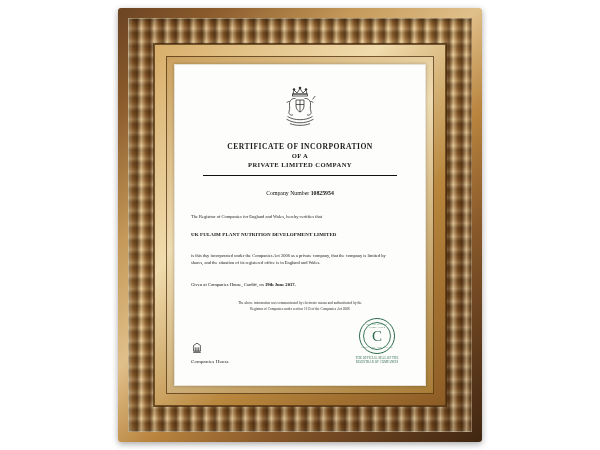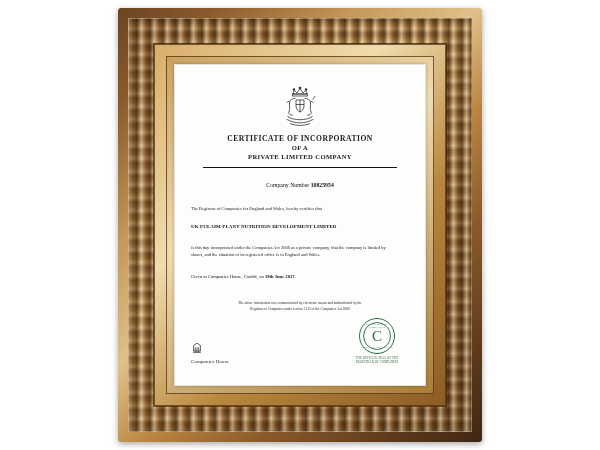--- a/index.html
+++ b/index.html
@@ -104,21 +104,21 @@
   
   .crest {
     width: 100%;
     text-align: center;
     margin-top: 12px;
     height: 44px;
   }
   .crest svg { display: inline-block; }
 
   .cert-title {
-    margin-top: 5px;
+    margin-top: 13px;
     text-align: center;
     font-family: "Liberation Serif", serif;
     font-size: 7.6px;
     font-weight: bold;
     letter-spacing: 0.5px;
     color: #1a1a1a;
     line-height: 1.35;
   }
   .cert-title .l2 { font-size: 6.6px; letter-spacing: 0.4px; }
   .cert-title .l3 { font-size: 6.6px; letter-spacing: 0.4px; }

